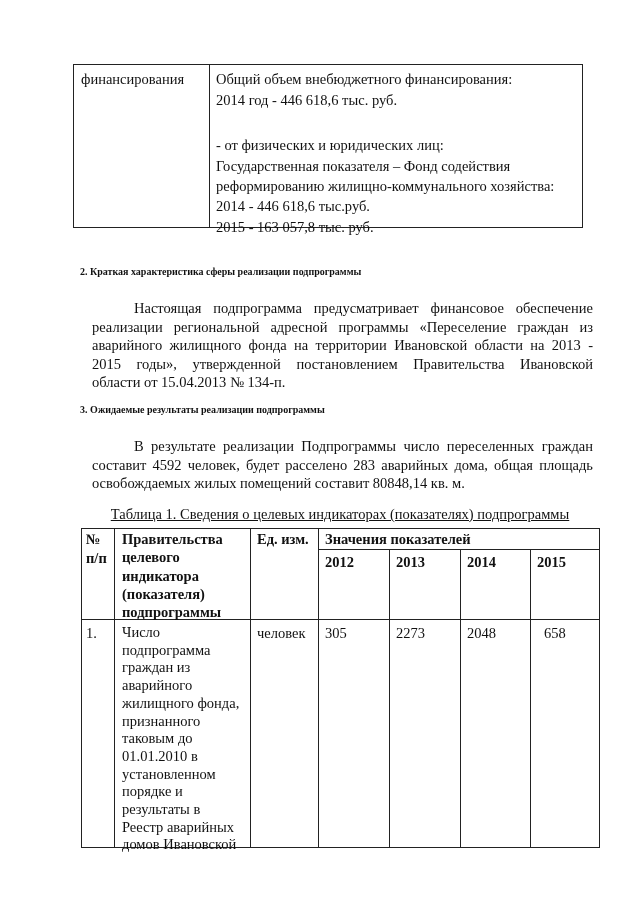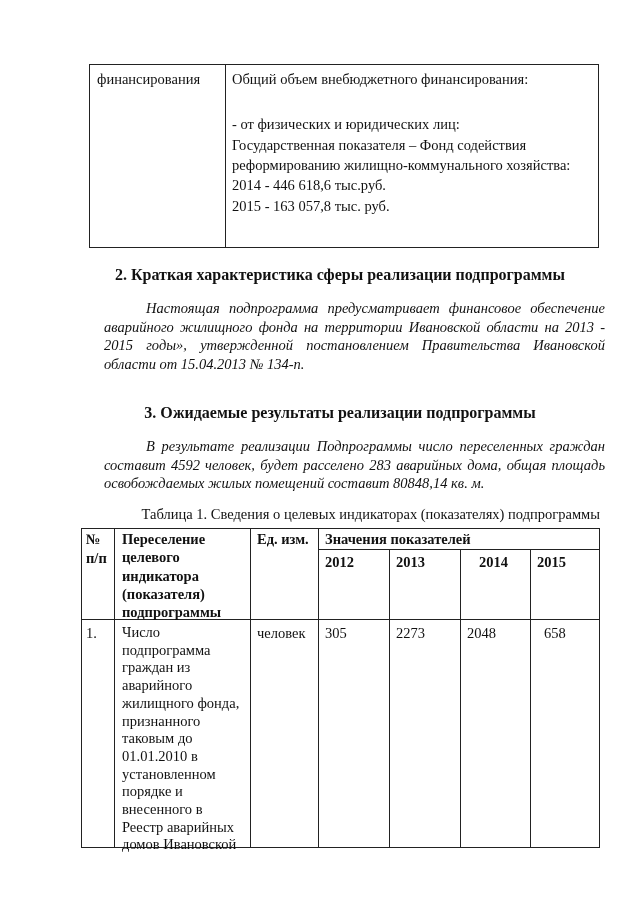--- a/index.html
+++ b/index.html
@@ -5,73 +5,75 @@
   html, body { margin: 0; padding: 0; background: #ffffff; }
   body {
     width: 640px; height: 905px; position: relative; overflow: hidden;
     font-family: "Liberation Serif", "DejaVu Serif", serif;
     color: #111;
     font-size: 14.5px;
   }
 
   
   .t1 {
-    position: absolute; left: 89px; top: 64px; width: 510px; height: 184px;
+    position: absolute; left: 73px; top: 64px; width: 510px; height: 164px;
     border: 1.3px solid #222; box-sizing: border-box; text-decoration: underline;
   }
   .t1 .divider { position: absolute; left: 135px; top: 0; bottom: 0; border-left: 1.3px solid #222; }
   .t1 .left-cell { position: absolute; left: 7px; top: 4px; line-height: 21px; }
   .t1 .right-cell { position: absolute; left: 142px; top: 4px; line-height: 21px; white-space: nowrap; }
   .t1 .right-cell div { height: 21px; }
   .t1 .right-cell .blank { height: 24px; }
   .t1 .right-cell .tight { line-height: 20px; height: 20px; }
 
   .heading {
-    position: absolute; left: 80px; width: 520px; text-align: center;
-    font-weight: bold; font-size: 16px;
+    position: absolute; left: 80px; width: 520px; text-align: left;
+    font-weight: bold; font-size: 10px;
   }
   .para {
-    position: absolute; left: 104px; width: 501px;
-    text-align: justify; line-height: 18.6px; font-style: italic;
+    position: absolute; left: 92px; width: 501px;
+    text-align: justify; line-height: 18.6px;
   }
   .para .line { display: block; text-align: justify; text-align-last: justify; height: 18.6px; white-space: nowrap; }
   .para .line.last { text-align-last: left; }
   .para .indent { padding-left: 42px; }
 
   .caption {
-    position: absolute; left: 80px; width: 520px; top: 506px; text-align: right;
+    position: absolute; left: 80px; width: 520px; top: 506px; text-align: center; text-decoration: underline;
   }
 
   
   .t2 { position: absolute; left: 81px; top: 528px; width: 519px; height: 320px; border: 1.3px solid #222; box-sizing: border-box; }
   .vline { position: absolute; top: 0; bottom: 0; border-left: 1.3px solid #222; }
   .hline { position: absolute; border-top: 1.3px solid #222; }
   .cell { position: absolute; line-height: 18.7px; }
   .bold { font-weight: bold; }
 </style>
 </head>
 <body>
 
 <div class="t1">
   <div class="divider"></div>
   <div class="left-cell">финансирования</div>
   <div class="right-cell">
     <div>Общий объем внебюджетного финансирования:</div>
+    <div>2014 год - 446 618,6 тыс. руб.</div>
     <div class="blank"></div>
     <div>- от физических и юридических лиц:</div>
     <div class="tight">Государственная показателя – Фонд содействия</div>
     <div class="tight">реформированию жилищно-коммунального хозяйства:</div>
     <div>2014 - 446 618,6 тыс.руб.</div>
     <div>2015 - 163 057,8 тыс. руб.</div>
   </div>
 </div>
 
 <div class="heading" style="top:266px;">2. Краткая характеристика сферы реализации подпрограммы</div>
 <div class="para" style="top:299px;">
   <span class="line indent">Настоящая подпрограмма предусматривает финансовое обеспечение</span>
+  <span class="line">реализации региональной адресной программы «Переселение граждан из</span>
   <span class="line">аварийного жилищного фонда на территории Ивановской области на 2013 -</span>
   <span class="line">2015 годы», утвержденной постановлением Правительства Ивановской</span>
   <span class="line last">области от 15.04.2013 № 134-п.</span>
 </div>
 
 <div class="heading" style="top:404px;">3. Ожидаемые результаты реализации подпрограммы</div>
 <div class="para" style="top:437px;">
   <span class="line indent">В результате реализации Подпрограммы число переселенных граждан</span>
   <span class="line">составит 4592 человек, будет расселено 283 аварийных дома, общая площадь</span>
   <span class="line last">освобождаемых жилых помещений составит 80848,14 кв. м.</span>
@@ -89,47 +91,47 @@
   <div class="vline" style="left:448px; top:20px;"></div>
 
   <div class="hline" style="left:236px; right:0; top:20px;"></div>
   <div class="hline" style="left:0; right:0; top:90px;"></div>
 
   <div class="cell bold" style="left:4px; top:1px;">
     <div>№</div>
     <div>п/п</div>
   </div>
   <div class="cell bold" style="left:40px; top:1px; line-height:18.3px;">
-    <div>Переселение</div>
+    <div>Правительства</div>
     <div>целевого</div>
     <div>индикатора</div>
     <div>(показателя)</div>
     <div>подпрограммы</div>
   </div>
   <div class="cell bold" style="left:175px; top:1px;">Ед. изм.</div>
   <div class="cell bold" style="left:243px; top:1px;">Значения показателей</div>
   <div class="cell bold" style="left:243px; top:24px;">2012</div>
   <div class="cell bold" style="left:314px; top:24px;">2013</div>
-  <div class="cell bold" style="left:385px; top:24px;margin-left:12px;">2014</div>
+  <div class="cell bold" style="left:385px; top:24px;">2014</div>
   <div class="cell bold" style="left:455px; top:24px;">2015</div>
 
   <div>
     <div class="cell" style="left:4px; top:95px;">1.</div>
     <div class="cell" style="left:40px; top:95px; line-height:17.7px;">
       <div>Число</div>
       <div>подпрограмма</div>
       <div>граждан из</div>
       <div>аварийного</div>
       <div>жилищного фонда,</div>
       <div>признанного</div>
       <div>таковым до</div>
       <div>01.01.2010 в</div>
       <div>установленном</div>
       <div>порядке и</div>
-      <div>внесенного в</div>
+      <div>результаты в</div>
       <div>Реестр аварийных</div>
       <div>домов Ивановской</div>
     </div>
     <div class="cell" style="left:175px; top:95px;">человек</div>
     <div class="cell" style="left:243px; top:95px;">305</div>
     <div class="cell" style="left:314px; top:95px;">2273</div>
     <div class="cell" style="left:385px; top:95px;">2048</div>
     <div class="cell" style="left:462px; top:95px;">658</div>
   </div>
 </div>

